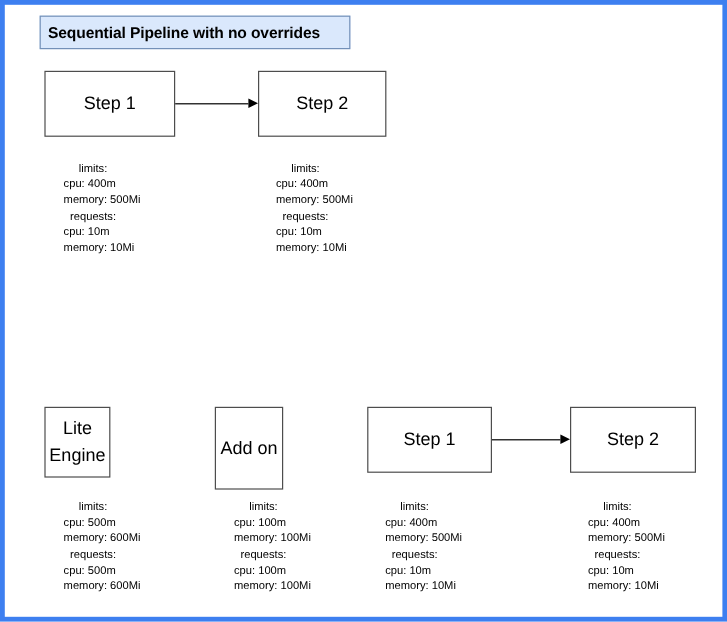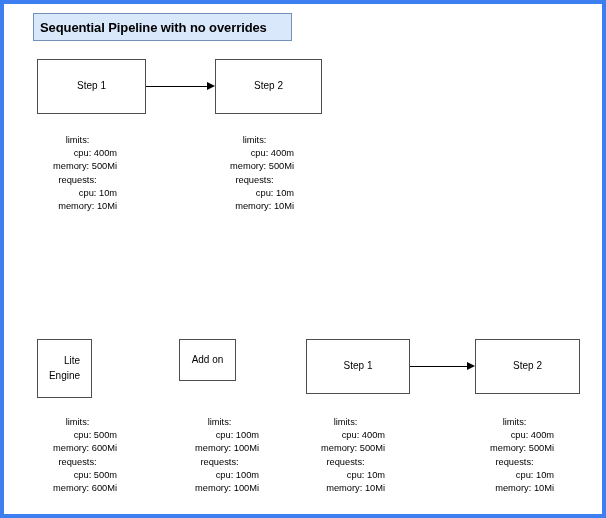--- a/index.html
+++ b/index.html
@@ -45,22 +45,22 @@
   }
   
   .nodebox {
     position: absolute;
     box-sizing: border-box;
     background: #ffffff;
     border: 1px solid #4d4d4d;
     display: flex;
     align-items: center;
     justify-content: center;
-    text-align: right;
-    font-size: 10px;
+    text-align: center;
+    font-size: 15px;
     color: #000000;
     line-height: 1.45;
   }
   .nodebox .lbl { display: block; }
   
   .arrow {
     position: absolute;
     height: 9px;
   }
   .arrow .shaft {
@@ -81,21 +81,21 @@
   }
   
   .spec {
     position: absolute;
     font-size: 9.3px;
     line-height: 13.2px;
     color: #000000;
     white-space: nowrap;
   }
   .spec .k { display: block; text-align: center; }
-  .spec .v { display: block; padding-left: 15px; text-align: right; }
+  .spec .v { display: block; padding-left: 15px; }
 </style>
 </head>
 <body>
 
 <div id="canvas">
   <div class="stage">
 
     <div class="banner" style="left:29px; top:9px; width:259px; height:28px;">Sequential Pipeline with no overrides</div>
 
     <div class="nodebox" style="left:33px; top:55px; width:109px; height:55px;">
@@ -130,21 +130,21 @@
     </div>
 
 
     <div class="nodebox" style="left:33px; top:335px; width:55px; height:59px;">
       <span>
         <span class="lbl">Lite</span>
         <span class="lbl">Engine</span>
       </span>
     </div>
 
-    <div class="nodebox" style="left:175px; top:335px; width:57px; height:42px;">
+    <div class="nodebox" style="left:175px; top:335px; width:57px; height:69px;">
       <span class="lbl">Add on</span>
     </div>
 
     <div class="nodebox" style="left:302px; top:335px; width:104px; height:55px;">
       <span class="lbl">Step 1</span>
     </div>
 
     <div class="arrow" style="left:406px; top:358px; width:65px;">
       <div class="shaft" style="width:57px;"></div>
       <div class="head" style="left:57px;"></div>

